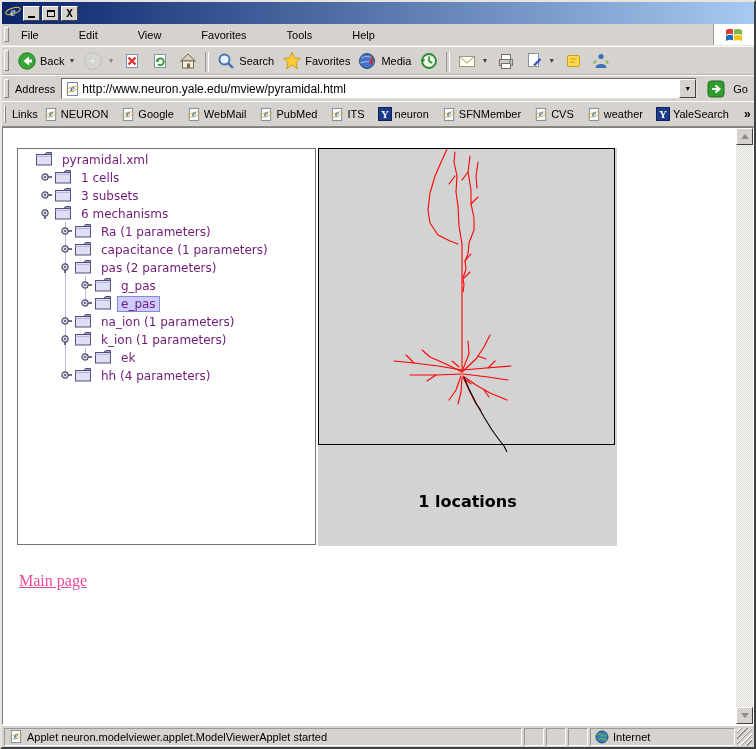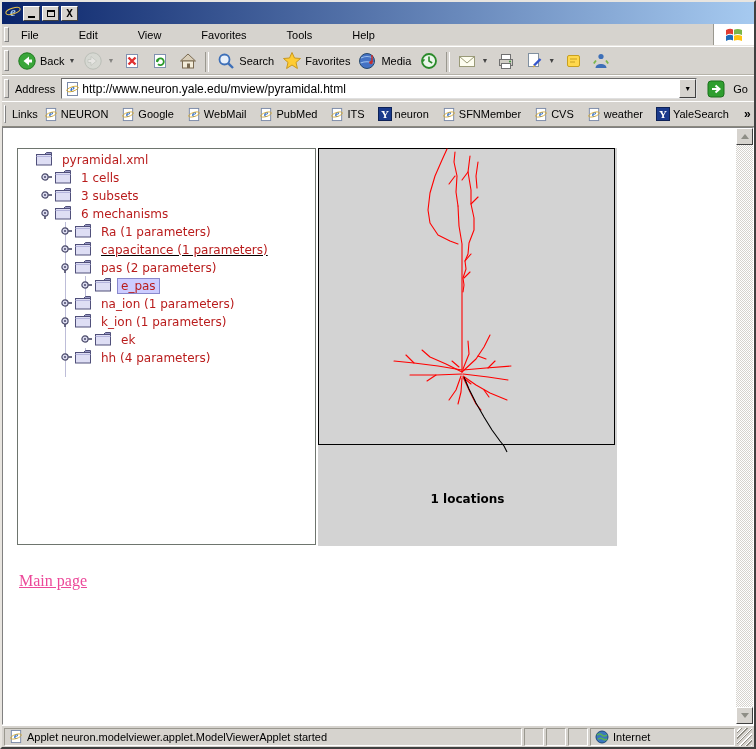--- a/index.html
+++ b/index.html
@@ -56,26 +56,26 @@
   .sb-up{top:0;} .sb-down{bottom:0;}
   .tri-up{width:0;height:0;border-left:4px solid transparent;border-right:4px solid transparent;border-bottom:5px solid #8e8e86;}
   .tri-down{width:0;height:0;border-left:4px solid transparent;border-right:4px solid transparent;border-top:5px solid #8e8e86;}
   .page{padding:20px 0 0 14px;}
   .applet{display:flex;}
   .tree-panel{width:299px;height:397px;box-sizing:border-box;background:#fff;border:1px solid #6e756e;
     position:relative;overflow:hidden;font-family:"DejaVu Sans",sans-serif;font-size:12px;padding-top:2px;}
   .tree-row{height:18px;display:flex;align-items:center;position:relative;white-space:nowrap;}
   .tree-row .handle{margin-right:3px;flex:0 0 12px;}
   .tree-row .folder{margin-right:5px;flex:0 0 17px;}
-  .tlabel{padding:0 3px;border:1px solid transparent;line-height:14px;color:#b91c1c;}
+  .tlabel{padding:0 3px;border:1px solid transparent;line-height:14px;color:#701a75;}
   .tlabel.sel{background:#ccccff;border-color:#8888cc;}
   .connector{position:absolute;width:1px;background:#bdbdd8;}
   .viewer-panel{width:299px;height:398px;margin-left:2px;background:#d3d3d3;position:relative;}
   .viewer-caption{position:absolute;top:344px;left:0;width:100%;text-align:center;
-    font-family:"DejaVu Sans",sans-serif;font-size:12px;font-weight:bold;color:#000;}
+    font-family:"DejaVu Sans",sans-serif;font-size:16px;font-weight:bold;color:#000;}
   .main-link{display:inline-block;margin:26px 0 0 2px;font-family:"Liberation Serif",serif;
     font-size:16px;color:#ec4899;text-decoration:underline;}
   
   .statusbar{height:22px;flex:0 0 22px;background:#d6d3ce;display:flex;align-items:center;
     gap:2px;padding:2px 2px;border-top:1px solid #fff;box-sizing:border-box;}
   .pane{height:18px;border:1px solid;border-color:#9a988f #fff #fff #9a988f;box-sizing:border-box;
     display:flex;align-items:center;font-size:11px;gap:4px;padding:0 4px;}
   .pane-main{flex:1;}
   .pane-small{width:20px;}
   .pane-zone{width:145px;}
@@ -452,21 +452,21 @@
                   <circle cx="5" cy="6" r="1" fill="#4a4a6a"></circle>
                   <line x1="8.2" y1="6" x2="12" y2="6" stroke="#4a4a6a" stroke-width="1.6"></line>
                 </svg></span>
               <span class="folder"><svg width="17" height="14" viewBox="0 0 17 14">
                   <rect x="0.5" y="2.5" width="15" height="10.5" fill="#dedef4" stroke="#50507a"></rect>
                   <path d="M8.5,2.5 L10.5,0.5 H15.5 V2.5 Z" fill="#9a9ac8" stroke="#50507a"></path>
                   <line x1="0.5" y1="4.5" x2="15.5" y2="4.5" stroke="#b4b4dc"></line>
                 </svg></span>
               <span class="tlabel">Ra (1 parameters)</span>
             </div>
-            <div class="tree-row" style="padding-left: 42px; text-decoration: underline;">
+            <div class="tree-row" style="padding-left: 42px;">
               <span class="handle"><svg width="12" height="12" viewBox="0 0 12 12">
                   <circle cx="5" cy="6" r="3.1" fill="#dcdcf0" stroke="#4a4a6a" stroke-width="1.2"></circle>
                   <circle cx="5" cy="6" r="1" fill="#4a4a6a"></circle>
                   <line x1="8.2" y1="6" x2="12" y2="6" stroke="#4a4a6a" stroke-width="1.6"></line>
                 </svg></span>
               <span class="folder"><svg width="17" height="14" viewBox="0 0 17 14">
                   <rect x="0.5" y="2.5" width="15" height="10.5" fill="#dedef4" stroke="#50507a"></rect>
                   <path d="M8.5,2.5 L10.5,0.5 H15.5 V2.5 Z" fill="#9a9ac8" stroke="#50507a"></path>
                   <line x1="0.5" y1="4.5" x2="15.5" y2="4.5" stroke="#b4b4dc"></line>
                 </svg></span>
@@ -477,20 +477,33 @@
                   <circle cx="5" cy="6" r="3.1" fill="#dcdcf0" stroke="#4a4a6a" stroke-width="1.2"></circle>
                   <circle cx="5" cy="6" r="1" fill="#4a4a6a"></circle>
                   <line x1="5" y1="9" x2="5" y2="12" stroke="#4a4a6a" stroke-width="1.6"></line>
                 </svg></span>
               <span class="folder"><svg width="17" height="14" viewBox="0 0 17 14">
                   <rect x="0.5" y="2.5" width="15" height="10.5" fill="#dedef4" stroke="#50507a"></rect>
                   <path d="M8.5,2.5 L10.5,0.5 H15.5 V2.5 Z" fill="#9a9ac8" stroke="#50507a"></path>
                   <line x1="0.5" y1="4.5" x2="15.5" y2="4.5" stroke="#b4b4dc"></line>
                 </svg></span>
               <span class="tlabel">pas (2 parameters)</span>
+            </div>
+            <div class="tree-row" style="padding-left: 62px;">
+              <span class="handle"><svg width="12" height="12" viewBox="0 0 12 12">
+                  <circle cx="5" cy="6" r="3.1" fill="#dcdcf0" stroke="#4a4a6a" stroke-width="1.2"></circle>
+                  <circle cx="5" cy="6" r="1" fill="#4a4a6a"></circle>
+                  <line x1="8.2" y1="6" x2="12" y2="6" stroke="#4a4a6a" stroke-width="1.6"></line>
+                </svg></span>
+              <span class="folder"><svg width="17" height="14" viewBox="0 0 17 14">
+                  <rect x="0.5" y="2.5" width="15" height="10.5" fill="#dedef4" stroke="#50507a"></rect>
+                  <path d="M8.5,2.5 L10.5,0.5 H15.5 V2.5 Z" fill="#9a9ac8" stroke="#50507a"></path>
+                  <line x1="0.5" y1="4.5" x2="15.5" y2="4.5" stroke="#b4b4dc"></line>
+                </svg></span>
+              <span class="tlabel">g_pas</span>
             </div>
             <div class="tree-row" style="padding-left: 62px;">
               <span class="handle"><svg width="12" height="12" viewBox="0 0 12 12">
                   <circle cx="5" cy="6" r="3.1" fill="#dcdcf0" stroke="#4a4a6a" stroke-width="1.2"></circle>
                   <circle cx="5" cy="6" r="1" fill="#4a4a6a"></circle>
                   <line x1="8.2" y1="6" x2="12" y2="6" stroke="#4a4a6a" stroke-width="1.6"></line>
                 </svg></span>
               <span class="folder"><svg width="17" height="14" viewBox="0 0 17 14">
                   <rect x="0.5" y="2.5" width="15" height="10.5" fill="#dedef4" stroke="#50507a"></rect>
                   <path d="M8.5,2.5 L10.5,0.5 H15.5 V2.5 Z" fill="#9a9ac8" stroke="#50507a"></path>

